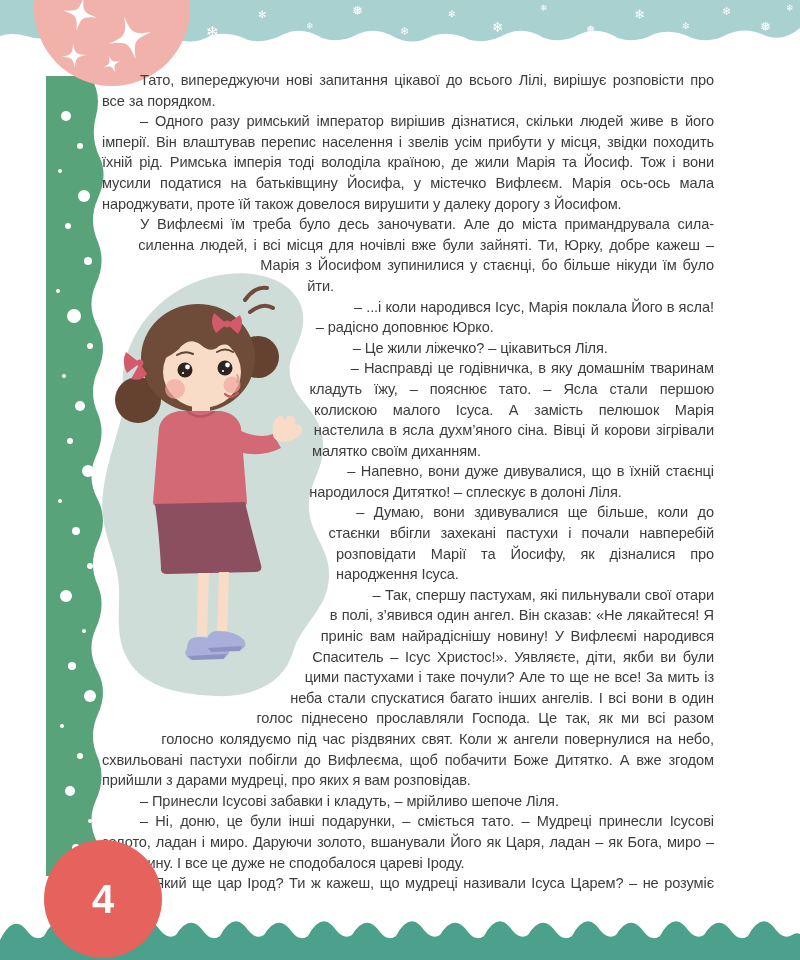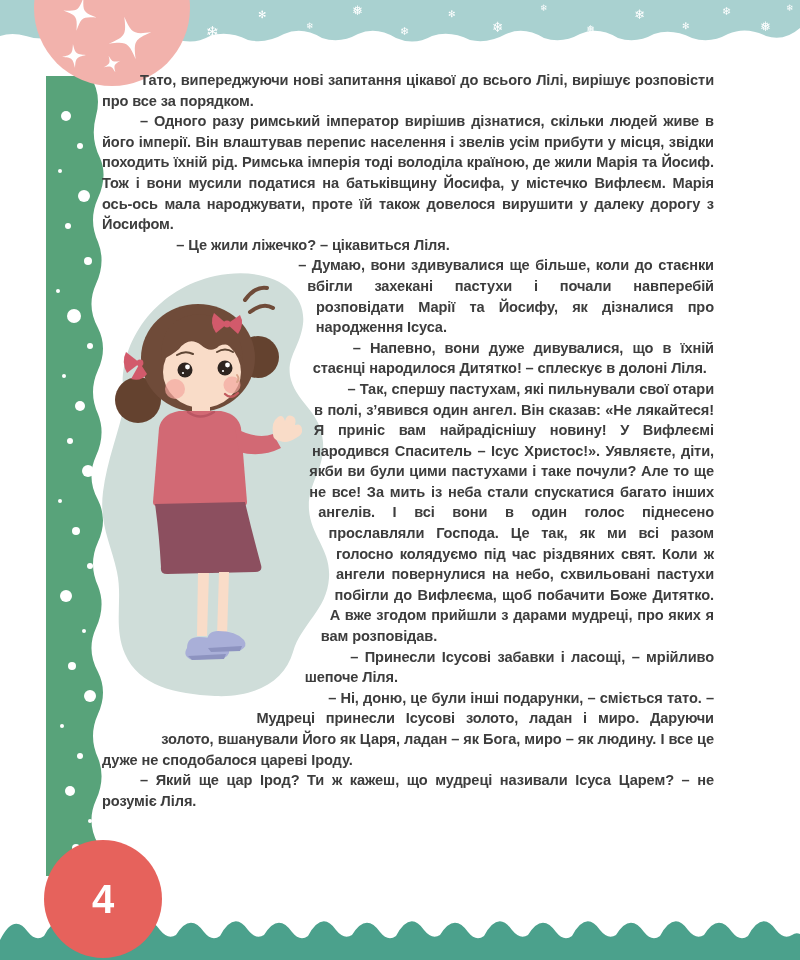--- a/index.html
+++ b/index.html
@@ -50,21 +50,21 @@
   .eye{fill:#2e241f;} .glint{fill:#ffffff;}
   .brow{stroke:#5d4534;stroke-width:2;fill:none;stroke-linecap:round;}
   .mouth{stroke:#c25b5e;stroke-width:2.4;fill:none;stroke-linecap:round;}
   .nose{stroke:#d9a58c;stroke-width:2;fill:none;stroke-linecap:round;}
   .strand{stroke:var(--hair);stroke-width:4;fill:none;stroke-linecap:round;}
   .collar{stroke:var(--sweater-dark);stroke-width:2.5;fill:none;stroke-linecap:round;}
 
   
   .story{position:absolute;left:102px;top:70px;width:612px;color:var(--text);
     font-size:14.6px;line-height:20.6px;text-align:justify;letter-spacing:-0.1px;}
-  .para{margin:0;text-indent:38px;font-weight:bold;}
+  .para{margin:0;text-indent:38px;}
   .figure-shape{float:left;width:250px;height:660px;
     shape-outside:polygon(0px 182px,30px 184px,34px 206px,150px 210px,196px 222px,
       208px 244px,206px 282px,198px 316px,206px 348px,203px 382px,197px 412px,
       203px 442px,218px 468px,228px 494px,226px 524px,214px 552px,204px 576px,
       196px 598px,182px 616px,150px 634px,118px 648px,0px 658px);
     shape-margin:6px;
     clip-path:polygon(0 0,0 0,0 0);}
 </style>
 </head>
 <body>
@@ -189,25 +189,28 @@
       <path class="sole" d="M93 394 L131 392 L129 397 L97 398 Z"></path>
       <path class="shoe" d="M112 380 Q112 369 123 369 Q141 369 149 378 Q153 384 146 388 L116 390 Q107 386 112 380 Z"></path>
       <path class="sole" d="M113 386 L147 384 L145 389 L116 390 Z"></path>
     </svg>
   </div>
 
   <div class="story">
     <div class="figure-shape"></div>
   <p class="para">Тато, випереджуючи нові запитання цікавої до всього Лілі, вирішує розповісти про все за порядком.</p>
       <p class="para">– Одного разу римський імператор вирішив дізнатися, скільки людей живе в його імперії. Він влаштував перепис населення і звелів усім прибути у місця, звідки походить їхній рід. Римська імперія тоді володіла країною, де жили Марія та Йосиф. Тож і вони мусили податися на батьківщину Йосифа, у містечко Вифлеєм. Марія ось-ось мала народжувати, проте їй також довелося вирушити у далеку дорогу з Йосифом.</p>
+      <p class="para">У Вифлеємі їм треба було десь заночувати. Але до міста примандрувала сила-силенна людей, і всі місця для ночівлі вже були зайняті. Ти, Юрку, добре кажеш – Марія з Йосифом зупинилися у стаєнці, бо більше нікуди їм було йти.</p>
+      <p class="para">– ...і коли народився Ісус, Марія поклала Його в ясла! – радісно доповнює Юрко.</p>
       <p class="para">– Це жили ліжечко? – цікавиться Ліля.</p>
+      <p class="para">– Насправді це годівничка, в яку домашнім тваринам кладуть їжу, – пояснює тато. – Ясла стали першою колискою малого Ісуса. А замість пелюшок Марія настелила в ясла духм’яного сіна. Вівці й корови зігрівали малятко своїм диханням.</p>
+      <p class="para">– Напевно, вони дуже дивувалися, що в їхній стаєнці народилося Дитятко! – сплескує в долоні Ліля.</p>
       <p class="para">– Думаю, вони здивувалися ще більше, коли до стаєнки вбігли захекані пастухи і почали навперебій розповідати Марії та Йосифу, як дізналися про народження Ісуса.</p>
-      <p class="para">– Напевно, вони дуже дивувалися, що в їхній стаєнці народилося Дитятко! – сплескує в долоні Ліля.</p>
       <p class="para">– Так, спершу пастухам, які пильнували свої отари в полі, з’явився один ангел. Він сказав: «Не лякайтеся! Я приніс вам найрадіснішу новину! У Вифлеємі народився Спаситель – Ісус Христос!». Уявляєте, діти, якби ви були цими пастухами і таке почули? Але то ще не все! За мить із неба стали спускатися багато інших ангелів. І всі вони в один голос піднесено прославляли Господа. Це так, як ми всі разом голосно колядуємо під час різдвяних свят. Коли ж ангели повернулися на небо, схвильовані пастухи побігли до Вифлеєма, щоб побачити Боже Дитятко. А вже згодом прийшли з дарами мудреці, про яких я вам розповідав.</p>
-      <p class="para">– Принесли Ісусові забавки і ласощі, – мрійливо шепоче Ліля.</p>
+      <p class="para">– Принесли Ісусові забавки і кладуть, – мрійливо шепоче Ліля.</p>
       <p class="para">– Ні, доню, це були інші подарунки, – сміється тато. – Мудреці принесли Ісусові золото, ладан і миро. Даруючи золото, вшанували Його як Царя, ладан – як Бога, миро – як людину. І все це дуже не сподобалося цареві Іроду.</p>
       <p class="para">– Який ще цар Ірод? Ти ж кажеш, що мудреці називали Ісуса Царем? – не розуміє Ліля.</p>
     </div>
 
   <div class="bottom-wave">
     <svg width="800" height="60" viewBox="0 0 800 60">
       <path class="wave-fill" d="M0 40 Q14 12 28 32 Q36 42 44 36 Q58 10 72 30 Q80 40 88 35 Q102 12 116 32 Q124 42 132 36 Q146 10 160 30 Q168 40 176 35 Q190 12 204 32 Q212 42 220 36 Q234 10 248 30 Q256 40 264 35 Q278 12 292 32 Q300 42 308 36 Q322 10 336 30 Q344 40 352 35 Q366 12 380 32 Q388 42 396 36 Q410 10 424 30 Q432 40 440 35 Q454 12 468 32 Q476 42 484 36 Q498 10 512 30 Q520 40 528 35 Q542 12 556 32 Q564 42 572 36 Q586 10 600 30 Q608 40 616 35 Q630 12 644 32 Q652 42 660 36 Q674 10 688 30 Q696 40 704 35 Q718 12 732 32 Q740 42 748 36 Q762 10 776 30 Q784 40 792 35 Q796 32 800 34 L800 60 L0 60 Z"></path>
     </svg>
   </div>
 

